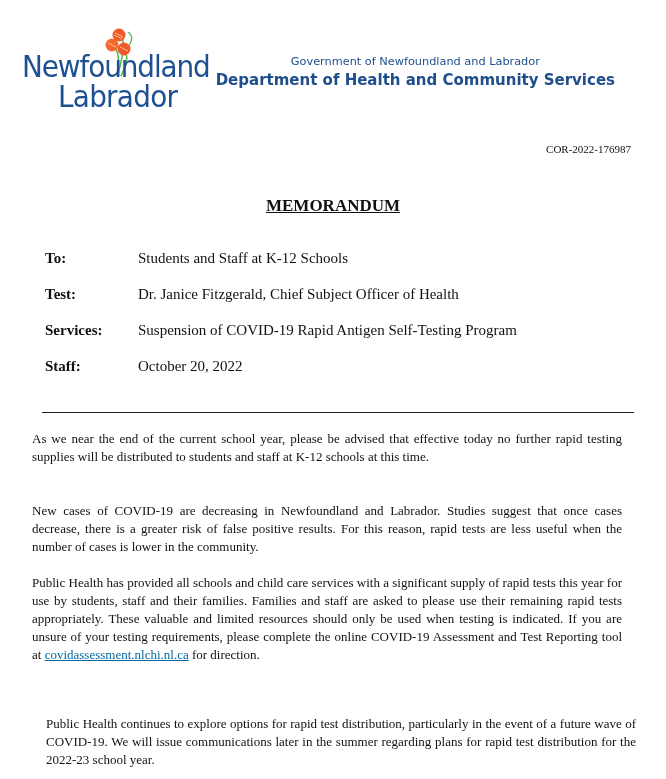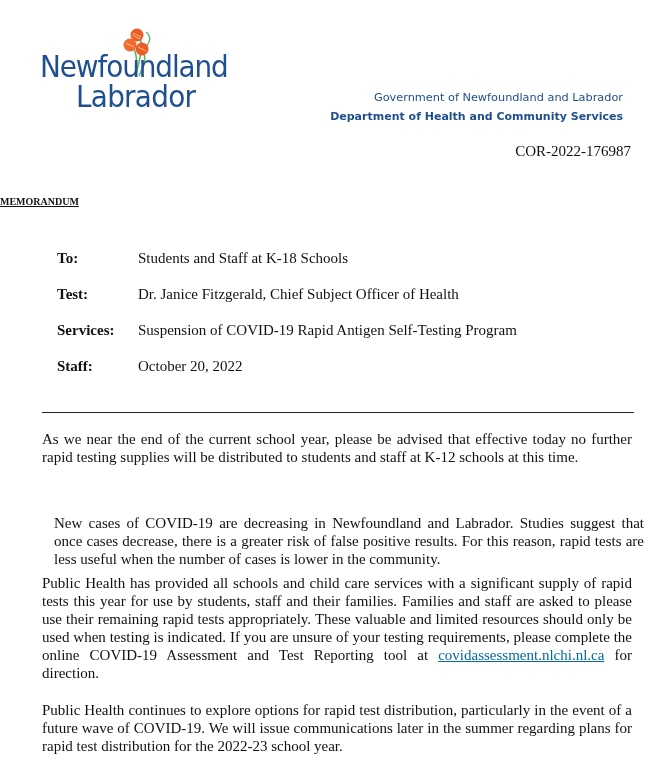--- a/index.html
+++ b/index.html
@@ -1,35 +1,35 @@
 <!DOCTYPE html>
 <html><head>
 <meta charset="utf-8">
 <style>
   html, body { margin:0; padding:0; background:#ffffff; }
   body { width:666px; height:779px; position:relative; overflow:hidden;
          font-family:"Liberation Serif", serif; color:#111; }
-  .logo { position:absolute; left:36px; top:14px; width:200px; height:100px; }
+  .logo { position:absolute; left:18px; top:14px; width:200px; height:100px; }
   .logo svg { position:absolute; left:0; top:0; }
   .logo-word1 { position:absolute; left:4px; top:38px; font-family:"DejaVu Sans", sans-serif;
                 font-size:30px; color:#1d4f91; letter-spacing:-1.2px; line-height:1; font-weight:normal; transform:scaleX(0.93); transform-origin:left; }
   .logo-word2 { position:absolute; left:40px; top:68px; font-family:"DejaVu Sans", sans-serif;
                 font-size:30px; color:#1d4f91; letter-spacing:-0.8px; line-height:1; transform:scaleX(0.93); transform-origin:left; }
-  .gov { position:absolute; right:43px; top:52px; text-align:right; font-family:"DejaVu Sans", sans-serif;
-         color:#1f4e8c; font-size:11.3px; line-height:19px;margin-top:36px; }
+  .gov { position:absolute; right:51px; top:52px; text-align:center; font-family:"DejaVu Sans", sans-serif;
+         color:#1f4e8c; font-size:11.3px; line-height:19px; }
   .gov .l1 { font-weight:normal; }
-  .gov .l2, .gov .l3 { font-weight:bold; font-size:11px; }
-  .refno { position:absolute; right:35px; top:143px; font-size:15px;margin-left:39px; }
-  .title { position:absolute; left:0; width:666px; top:196px; font-weight:bold;
-           font-size:10px; text-decoration:underline; }
+  .gov .l2, .gov .l3 { font-weight:bold; font-size:15px; }
+  .refno { position:absolute; right:35px; top:143px; font-size:11px;margin-left:39px; }
+  .title { position:absolute; left:0; width:666px; top:196px; text-align:center; font-weight:bold;
+           font-size:17px; text-decoration:underline; }
   .hdr-row { position:absolute; left:45px; font-size:15px; }
-  .hdr-row .lbl { position:absolute; left:12px; font-weight:bold; white-space:nowrap; }
+  .hdr-row .lbl { position:absolute; left:0; font-weight:bold; white-space:nowrap; }
   .hdr-row .val { position:absolute; left:93px; white-space:nowrap; }
   .rule { position:absolute; left:42px; width:592px; top:412px; height:0; border-top:1.4px solid #222; }
-  .para { position:absolute; left:42px; width:590px; font-size:15px; line-height:18px; text-align:justify; }
+  .para { position:absolute; left:32px; width:590px; font-size:13px; line-height:18px; text-align:justify; }
   .para a { color:#0369a1; text-decoration:underline; }
 </style>
 </head>
 <body>
 
 <div class="logo">
   <svg width="200" height="100" viewBox="0 0 200 100">
     <path d="M103 22 C108 30 104 45 100 60" stroke="#5cb85c" stroke-width="1.6" fill="none"></path>
     <path d="M96 32 C102 40 101 50 99 62" stroke="#5cb85c" stroke-width="1.6" fill="none"></path>
     <path d="M106 36 C112 44 107 54 103 62" stroke="#5cb85c" stroke-width="1.6" fill="none"></path>
@@ -47,33 +47,33 @@
   <div class="l1">Government of Newfoundland and Labrador</div>
   <div class="l2">Department of Health and Community Services</div>
 </div>
 
 <div class="refno">COR-2022-176987</div>
 
 <div class="title">MEMORANDUM</div>
 
 <div class="hdr-row" style="top:250px;">
   <span class="lbl">To:</span>
-  <span class="val">Students and Staff at K-18 Schools</span>
+  <span class="val">Students and Staff at K-12 Schools</span>
 </div>
 <div class="hdr-row" style="top:286px;">
   <span class="lbl">Test:</span>
   <span class="val">Dr. Janice Fitzgerald, Chief Subject Officer of Health</span>
 </div>
 <div class="hdr-row" style="top:322px;">
   <span class="lbl">Services:</span>
   <span class="val">Suspension of COVID-19 Rapid Antigen Self-Testing Program</span>
 </div>
 <div class="hdr-row" style="top:358px;">
   <span class="lbl">Staff:</span>
   <span class="val">October 20, 2022</span>
 </div>
 
 <div class="rule"></div>
 
 <p class="para" style="top:430px;margin:0;">As we near the end of the current school year, please be advised that effective today no further rapid testing supplies will be distributed to students and staff at K-12 schools at this time.</p>
-<p class="para" style="top:502px;margin:12px;">New cases of COVID-19 are decreasing in Newfoundland and Labrador. Studies suggest that once cases decrease, there is a greater risk of false positive results. For this reason, rapid tests are less useful when the number of cases is lower in the community.</p>
+<p class="para" style="top:502px;margin:0;">New cases of COVID-19 are decreasing in Newfoundland and Labrador. Studies suggest that once cases decrease, there is a greater risk of false positive results. For this reason, rapid tests are less useful when the number of cases is lower in the community.</p>
 <p class="para" style="top:574px;margin:0;"><span>Public Health has provided all schools and child care services with a significant supply of rapid tests this year for use by students, staff and their families. Families and staff are asked to please use their remaining rapid tests appropriately. These valuable and limited resources should only be used when testing is indicated. If you are unsure of your testing requirements, please complete the online COVID-19 Assessment and Test Reporting tool at </span><a href="#">covidassessment.nlchi.nl.ca</a><span> for direction.</span></p>
-<p class="para" style="top:701px;margin:0;">Public Health continues to explore options for rapid test distribution, particularly in the event of a future wave of COVID-19. We will issue communications later in the summer regarding plans for rapid test distribution for the 2022-23 school year.</p>
+<p class="para" style="top:701px;margin:14px;">Public Health continues to explore options for rapid test distribution, particularly in the event of a future wave of COVID-19. We will issue communications later in the summer regarding plans for rapid test distribution for the 2022-23 school year.</p>
 
 </body></html>

